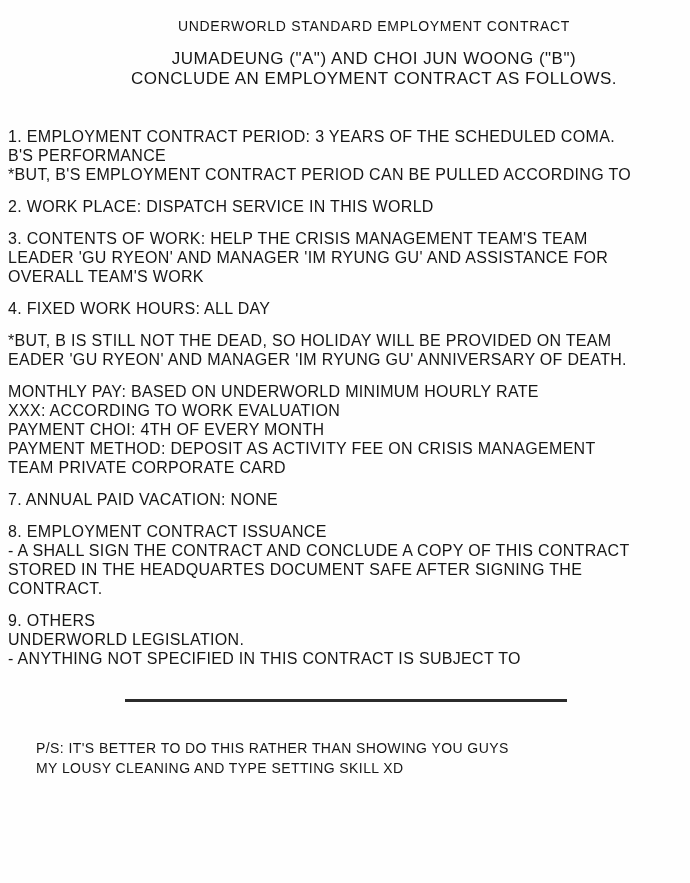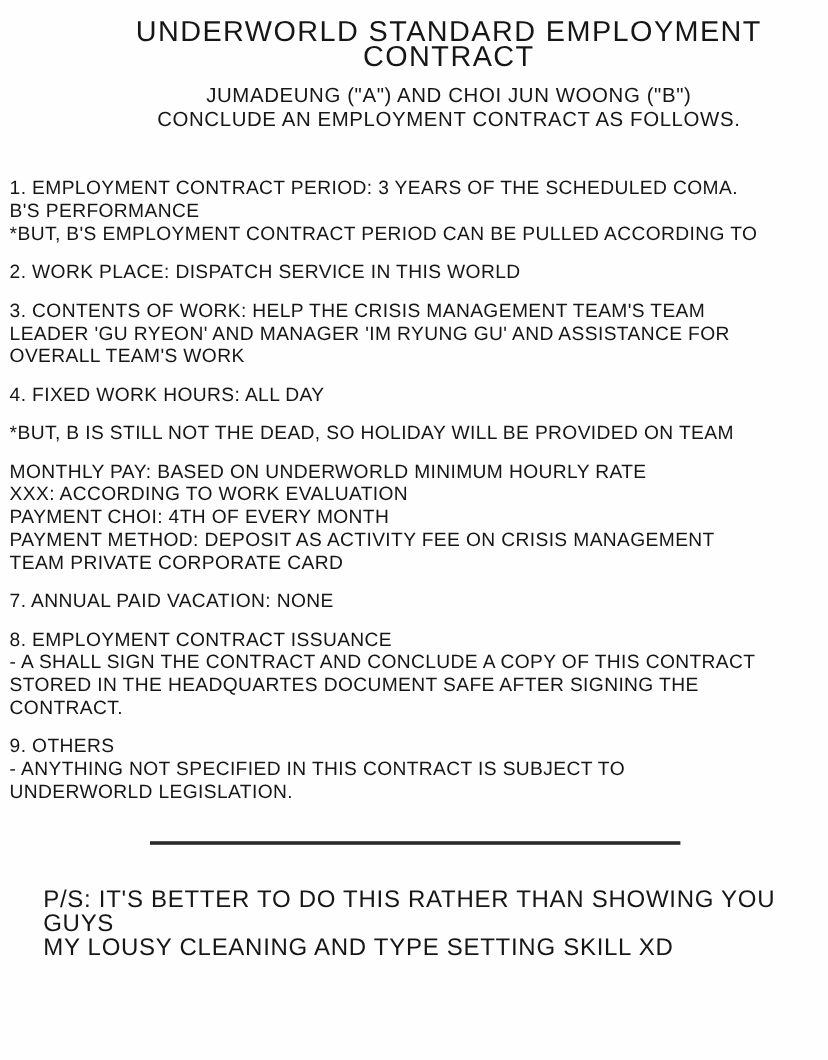--- a/index.html
+++ b/index.html
@@ -15,21 +15,21 @@
     overflow: hidden;
     box-sizing: border-box;
   }
 
   .header {
     padding-top: 16px;
     padding-left: 58px;   
     text-align: center;
   }
   .title {
-    font-size: 24px;
+    font-size: 14px;
     line-height: 21px;
     letter-spacing: 0.05em;
   }
   .subtitle {
     margin-top: 12px;
     font-size: 17px;
     line-height: 20px;
     letter-spacing: 0.03em;
   }
 
@@ -44,21 +44,21 @@
 
   .divider {
     margin: 31px 0 0 125px;
     width: 442px;
     height: 3px;
     background: #2b2b2b;
   }
 
   .footer {
     margin: 36px 20px 0 36px;
-    font-size: 20px;
+    font-size: 14px;
     line-height: 20px;
     letter-spacing: 0.03em;
   }
 </style>
 </head>
 <body>
 
 <div class="page">
 
   <div class="header">
@@ -86,20 +86,21 @@
       <div class="line">LEADER 'GU RYEON' AND MANAGER 'IM RYUNG GU' AND ASSISTANCE FOR</div>
       <div class="line">OVERALL TEAM'S WORK</div>
     </div>
 
     <div class="section">
       <div class="line">4. FIXED WORK HOURS: ALL DAY</div>
     </div>
 
     <div class="section">
       <div class="line">*BUT, B IS STILL NOT THE DEAD, SO HOLIDAY WILL BE PROVIDED ON TEAM</div>
+      <div class="line">EADER 'GU RYEON' AND MANAGER 'IM RYUNG GU' ANNIVERSARY OF DEATH.</div>
     </div>
 
     <div class="section">
       <div class="line">MONTHLY PAY: BASED ON UNDERWORLD MINIMUM HOURLY RATE</div>
       <div class="line">XXX: ACCORDING TO WORK EVALUATION</div>
       <div class="line">PAYMENT CHOI: 4TH OF EVERY MONTH</div>
       <div class="line">PAYMENT METHOD: DEPOSIT AS ACTIVITY FEE ON CRISIS MANAGEMENT</div>
       <div class="line">TEAM PRIVATE CORPORATE CARD</div>
     </div>
 
@@ -109,22 +110,22 @@
 
     <div class="section">
       <div class="line">8. EMPLOYMENT CONTRACT ISSUANCE</div>
       <div class="line">- A SHALL SIGN THE CONTRACT AND CONCLUDE A COPY OF THIS CONTRACT</div>
       <div class="line">STORED IN THE HEADQUARTES DOCUMENT SAFE AFTER SIGNING THE</div>
       <div class="line">CONTRACT.</div>
     </div>
 
     <div class="section">
       <div class="line">9. OTHERS</div>
+      <div class="line">UNDERWORLD LEGISLATION.</div>
       <div class="line">- ANYTHING NOT SPECIFIED IN THIS CONTRACT IS SUBJECT TO</div>
-      <div class="line">UNDERWORLD LEGISLATION.</div>
     </div>
 
   </div>
 
   <div class="divider"></div>
 
   <div class="footer">
     <div class="line">P/S: IT'S BETTER TO DO THIS RATHER THAN SHOWING YOU GUYS</div>
     <div class="line">MY LOUSY CLEANING AND TYPE SETTING SKILL XD</div>
   </div>

